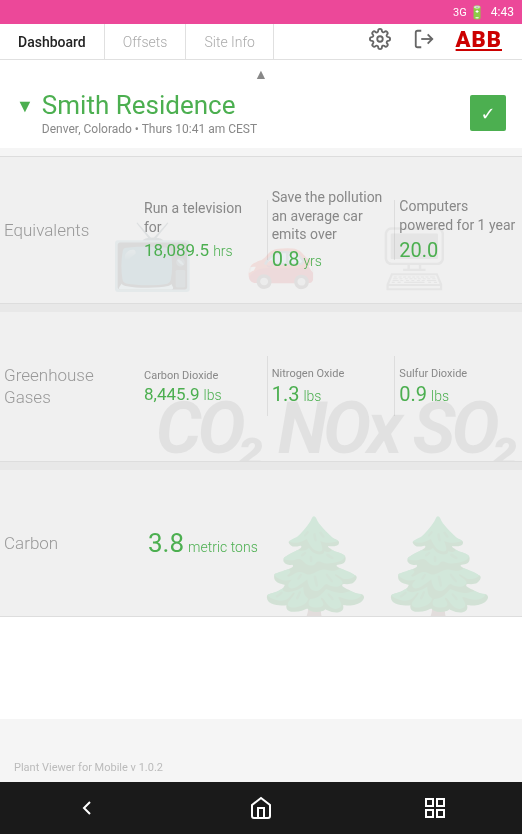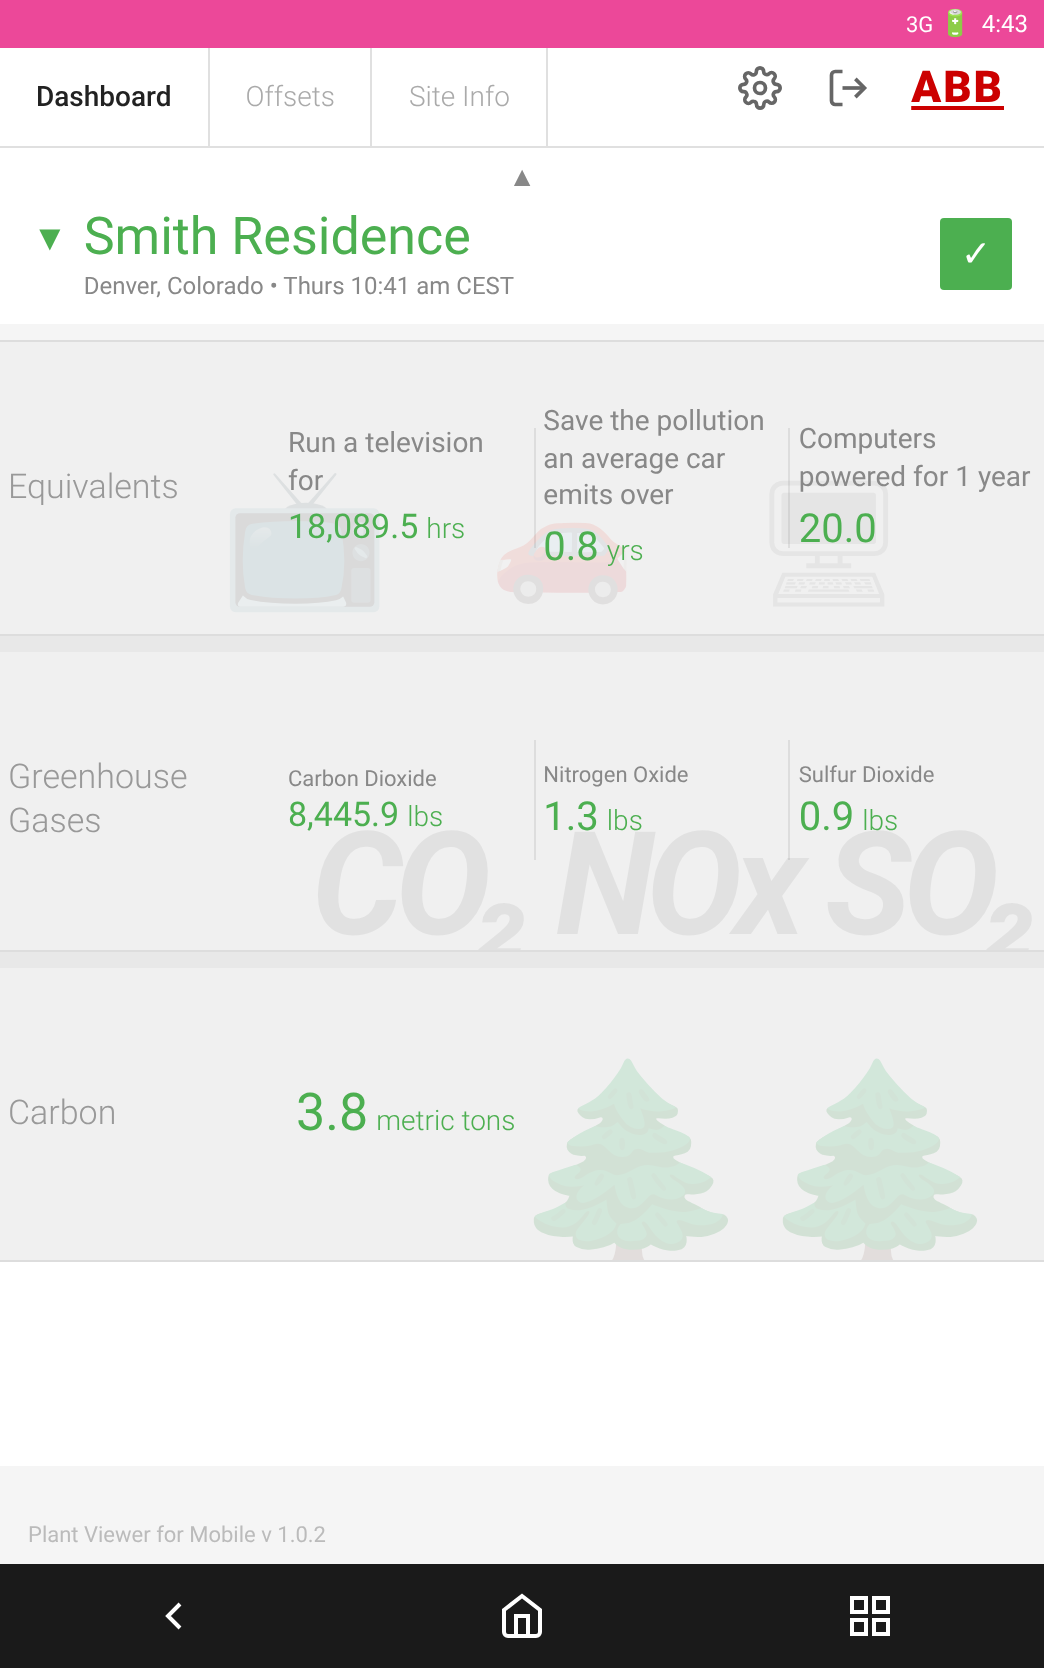--- a/index.html
+++ b/index.html
@@ -28,23 +28,23 @@
     }
     .status-icons {
       display: flex;
       align-items: center;
       gap: 3px;
     }
 
     
     .top-nav {
       background: white;
-      height: 50px;
-      display: flex;
-      align-items: flex-start;
+      height: 36px;
+      display: flex;
+      align-items: flex-end;
       border-bottom: 1px solid #e0e0e0;
     }
     .nav-tab {
       height: 100%;
       display: flex;
       align-items: center;
       padding: 0 18px;
       font-size: 14px;
       color: #444;
       border-right: 1px solid #e0e0e0;

